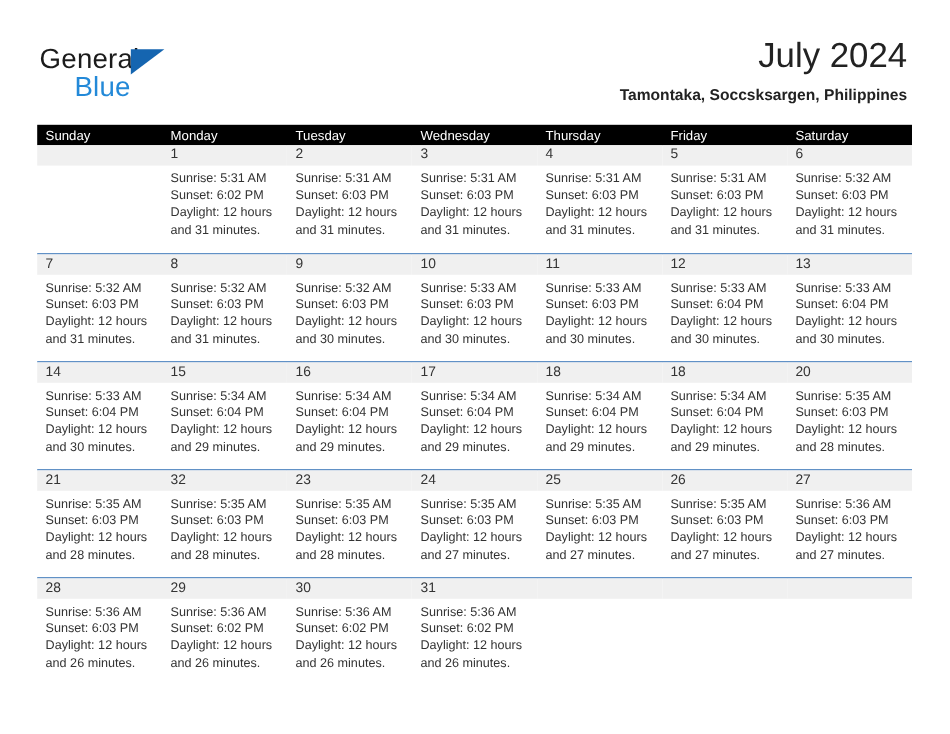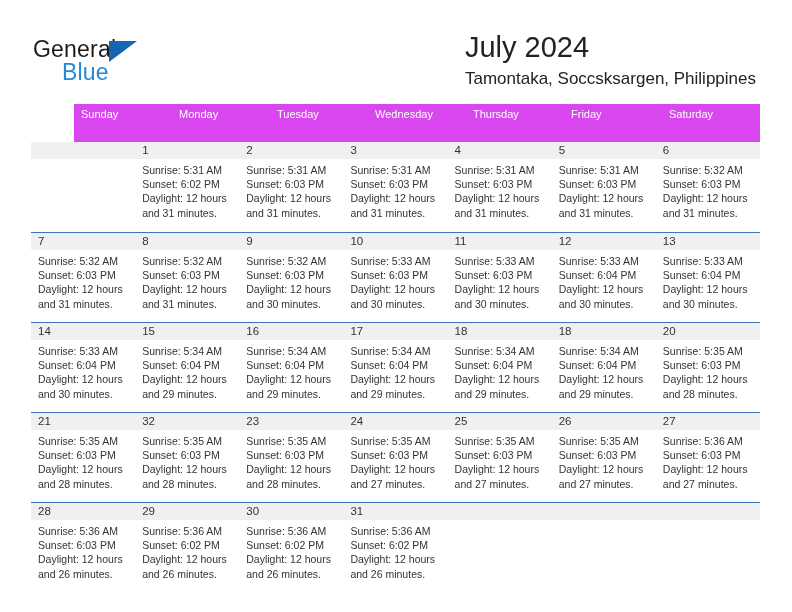--- a/index.html
+++ b/index.html
@@ -61,48 +61,47 @@
     top: 23px;
     font-size: 23px;
     letter-spacing: 0.2px;
     color: #2389D8;
     font-family: "Liberation Sans", sans-serif;
   }
   .title-block {
     position: absolute;
     right: 36px;
     top: 30px;
-    text-align: left;
+    text-align: right;
   }
   .cal-title {
     font-size: 29px;
     color: #222222;
     line-height: 34px;
     font-weight: normal;
   }
   .cal-subtitle {
     margin-top: 6px;
-    font-size: 17px;
+    font-size: 13px;
     color: #222222;
-    font-weight: normal;
+    font-weight: bold;
     line-height: 18px;
   }
 
   
   .calendar {
     position: absolute;
     left: 31px;
     top: 104px;
     width: 729px;
   }
   .dow-row {
     display: flex;
-    background: #d946ef;
-    height: 38px;
-    margin-left: 43px;
+    background: #000000;
+    height: 17px;
   }
   .dow {
     flex: 1 1 0;
     color: #ffffff;
     font-size: 11px;
     line-height: 21px;
     padding-left: 7px;
     box-sizing: border-box;
     white-space: nowrap;
   }

